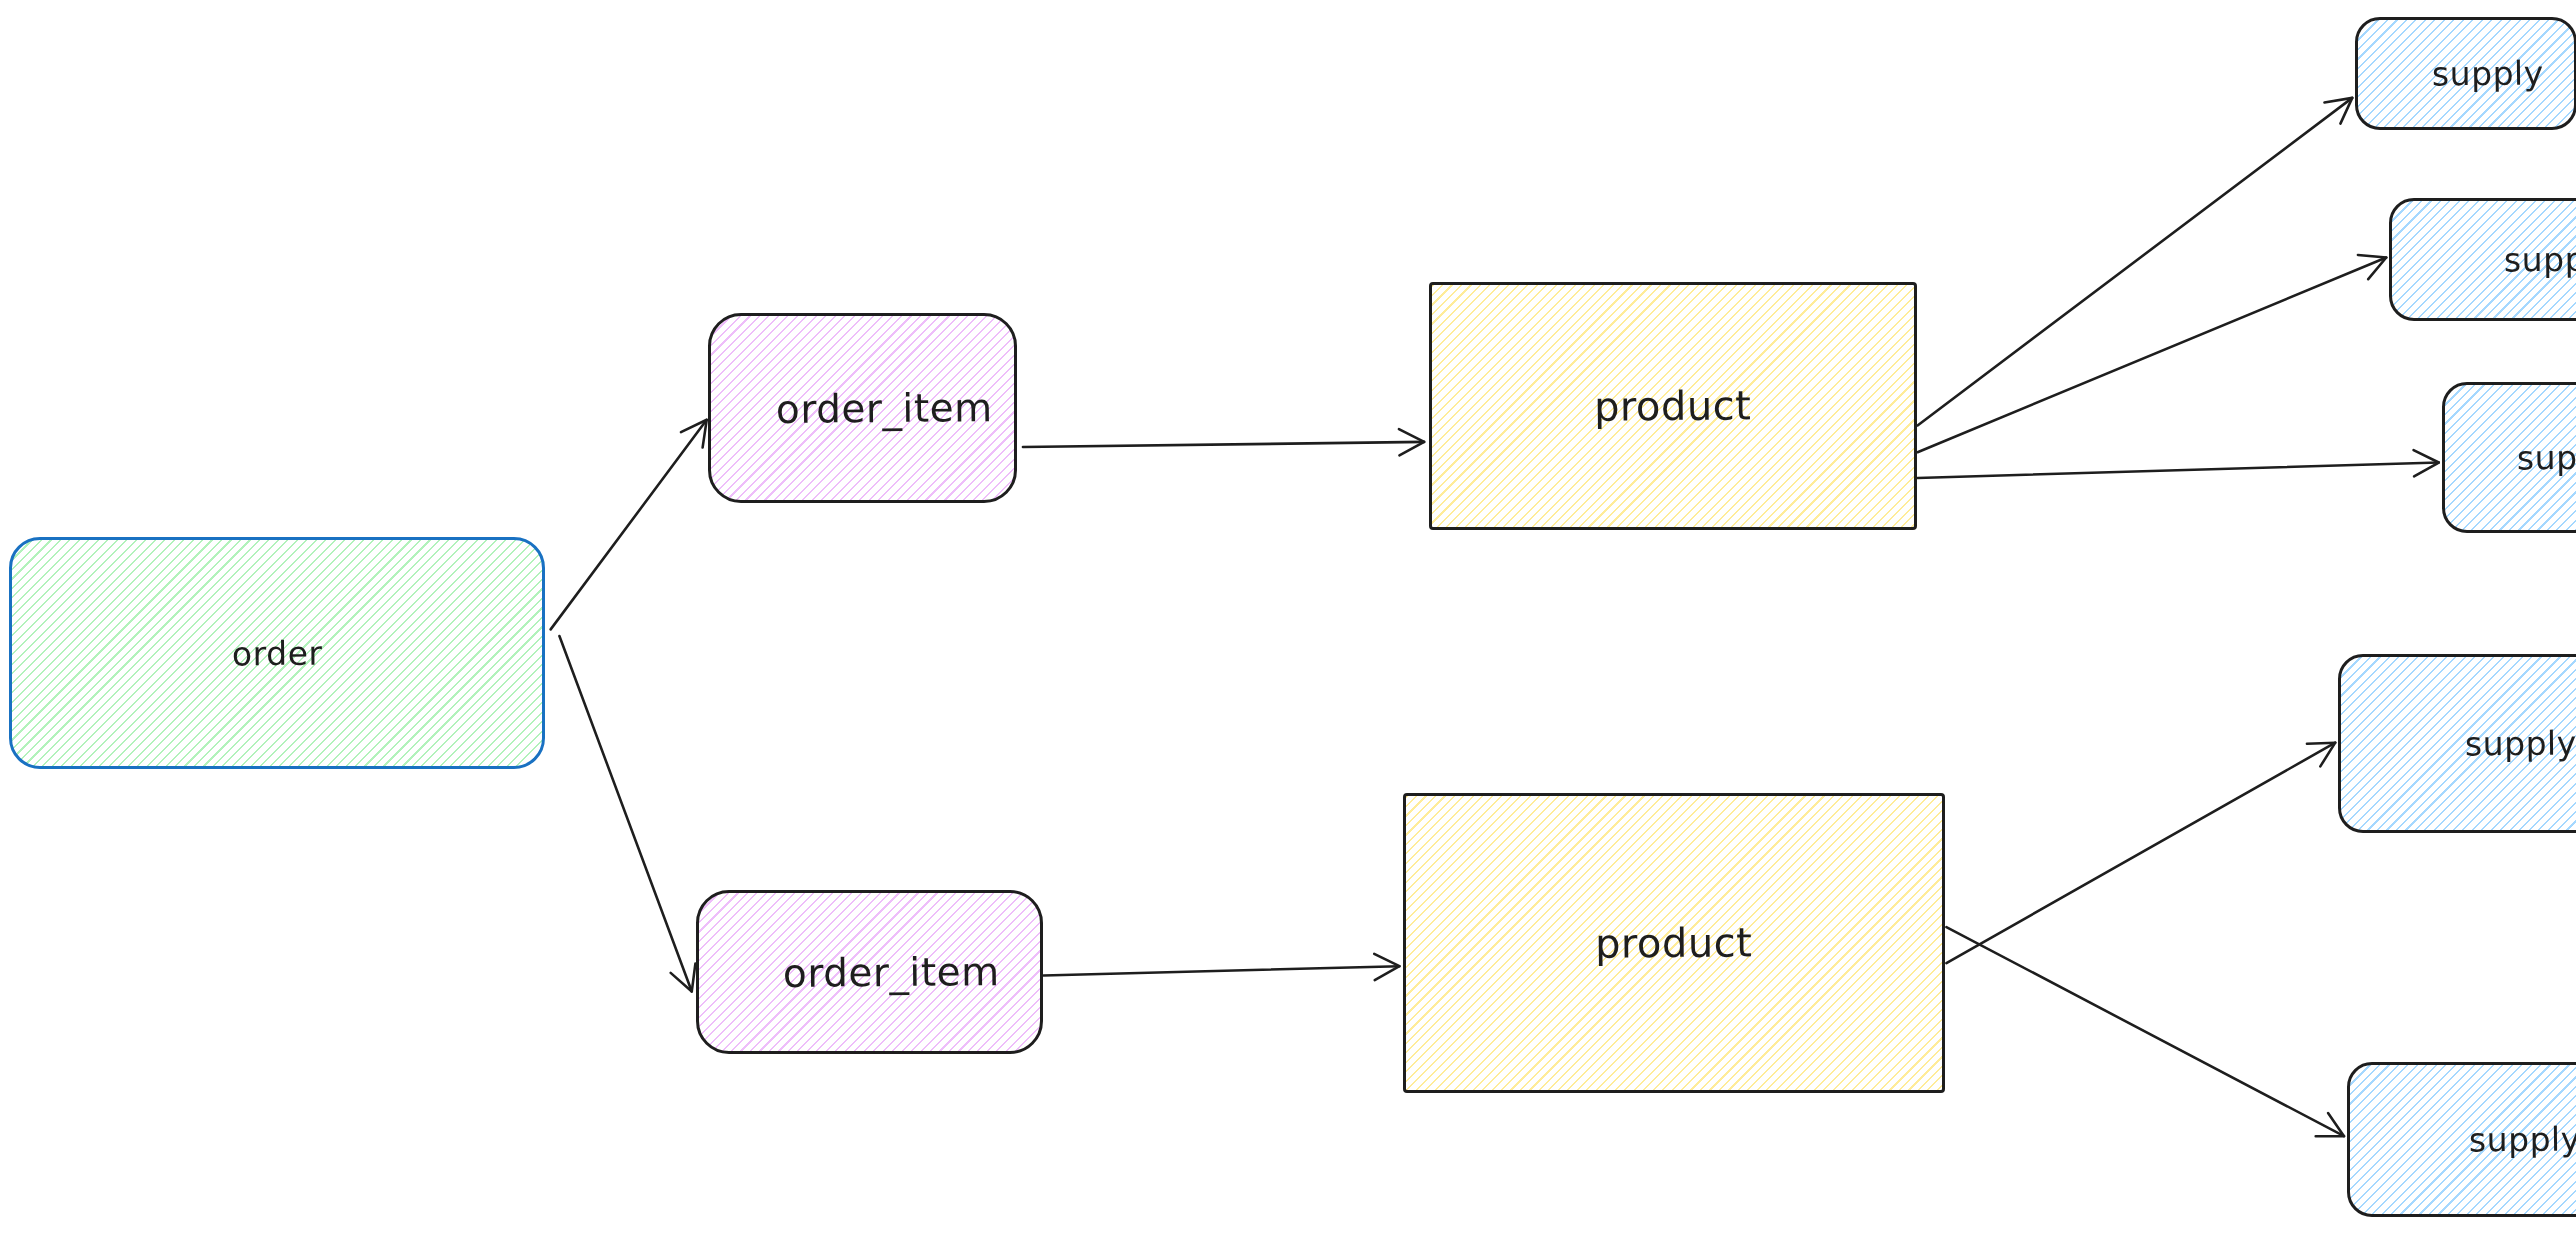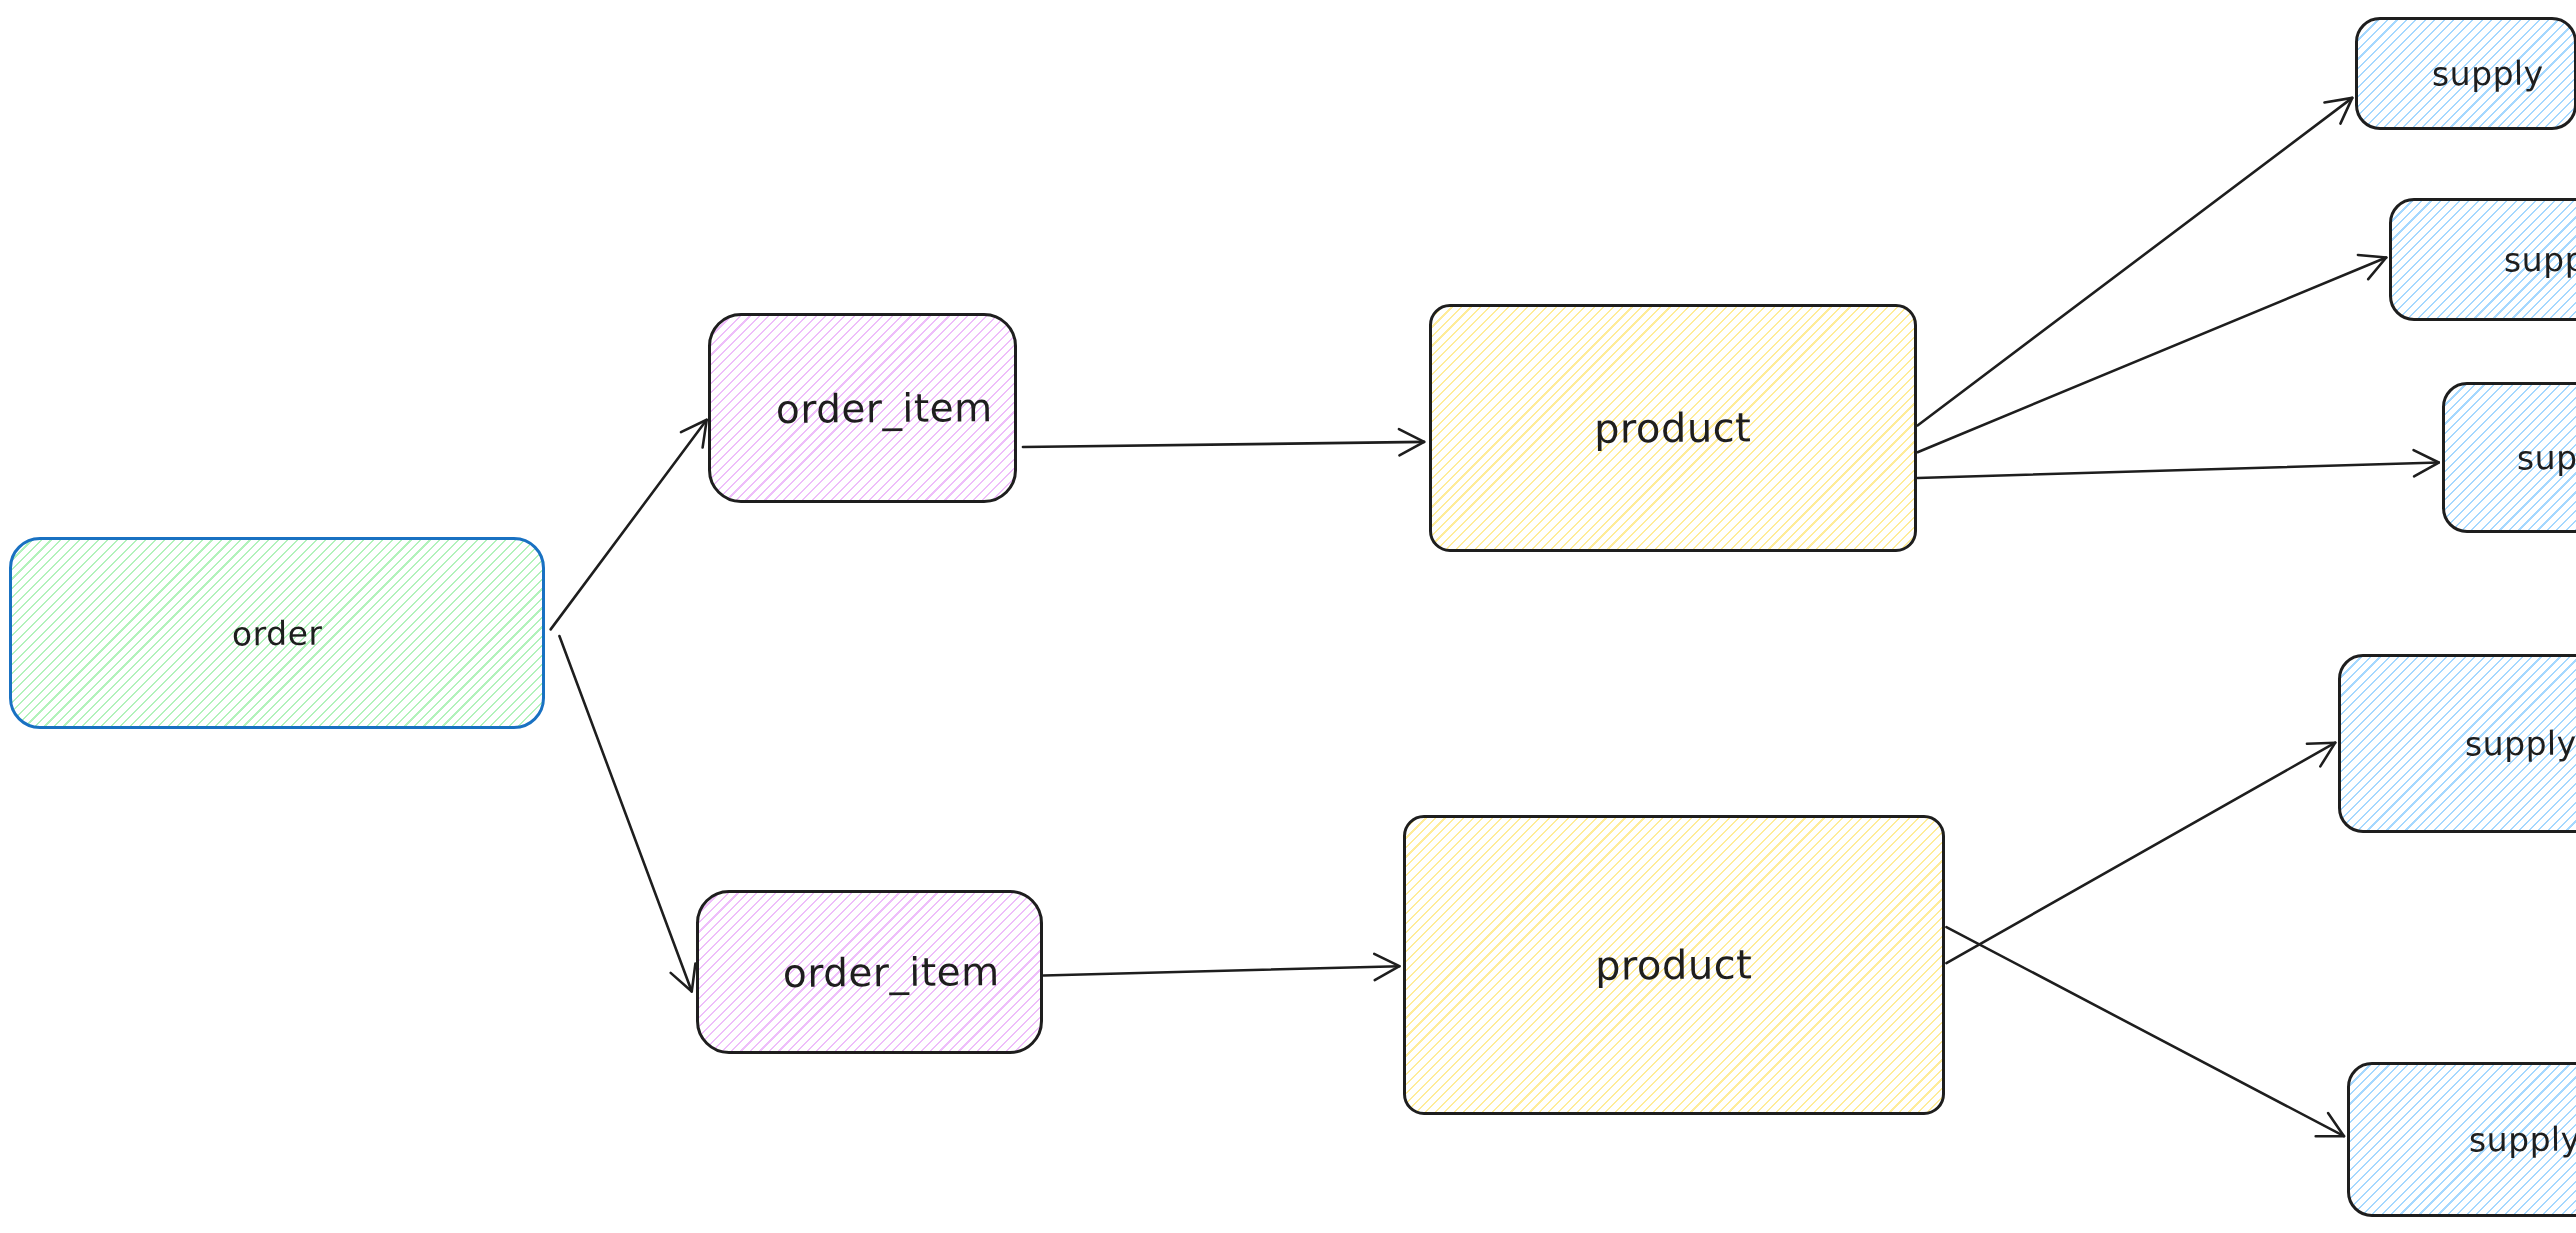--- a/index.html
+++ b/index.html
@@ -56,24 +56,23 @@
   }
   .hachure-violet {
     border: 3.1px solid #1e1e1e;
     border-radius: 33px;
     background-image: repeating-linear-gradient(135deg,
       #eebefa 0px, #eebefa 1.5px, transparent 1.5px, transparent 6.7px);
     padding-left: 44px;
   }
   .hachure-yellow {
     border: 3.1px solid #1e1e1e;
-    border-radius: 21px;
+    border-radius: 4px;
     background-image: repeating-linear-gradient(135deg,
       #ffec99 0px, #ffec99 1.5px, transparent 1.5px, transparent 6.7px);
-    margin-top: 22px;
   }
   .hachure-blue {
     border: 3.1px solid #1e1e1e;
     border-radius: 25px;
     background-image: repeating-linear-gradient(135deg,
       #a5d8ff 0px, #a5d8ff 1.5px, transparent 1.5px, transparent 6.7px);
     padding-left: 44px;
   }
   .n-order   .label { font-size: 33px; }
   .n-orderitem .label { font-size: 39px; }
@@ -117,21 +116,21 @@
     <g>
       <path d="M3778 1870 L4533 1442"></path>
       <path d="M4478 1444 L4533 1442 L4504 1488"></path>
     </g>
     <g>
       <path d="M3778 1800 L4550 2206"></path>
       <path d="M4519 2161 L4550 2206 L4495 2206"></path>
     </g>
   </svg>
 
-  <div class="node n-order hachure-green" style="left:9.3px; top:537px; width:536px; height:192px;">
+  <div class="node n-order hachure-green" style="left:9.3px; top:537px; width:536px; height:232px;">
     <span class="label">order</span>
   </div>
 
   <div class="node n-orderitem hachure-violet" style="left:708px; top:313px; width:309px; height:190px;">
     <span class="label">order_item</span>
   </div>
 
   <div class="node n-orderitem hachure-violet" style="left:696px; top:890px; width:347px; height:164px;">
     <span class="label">order_item</span>
   </div>

